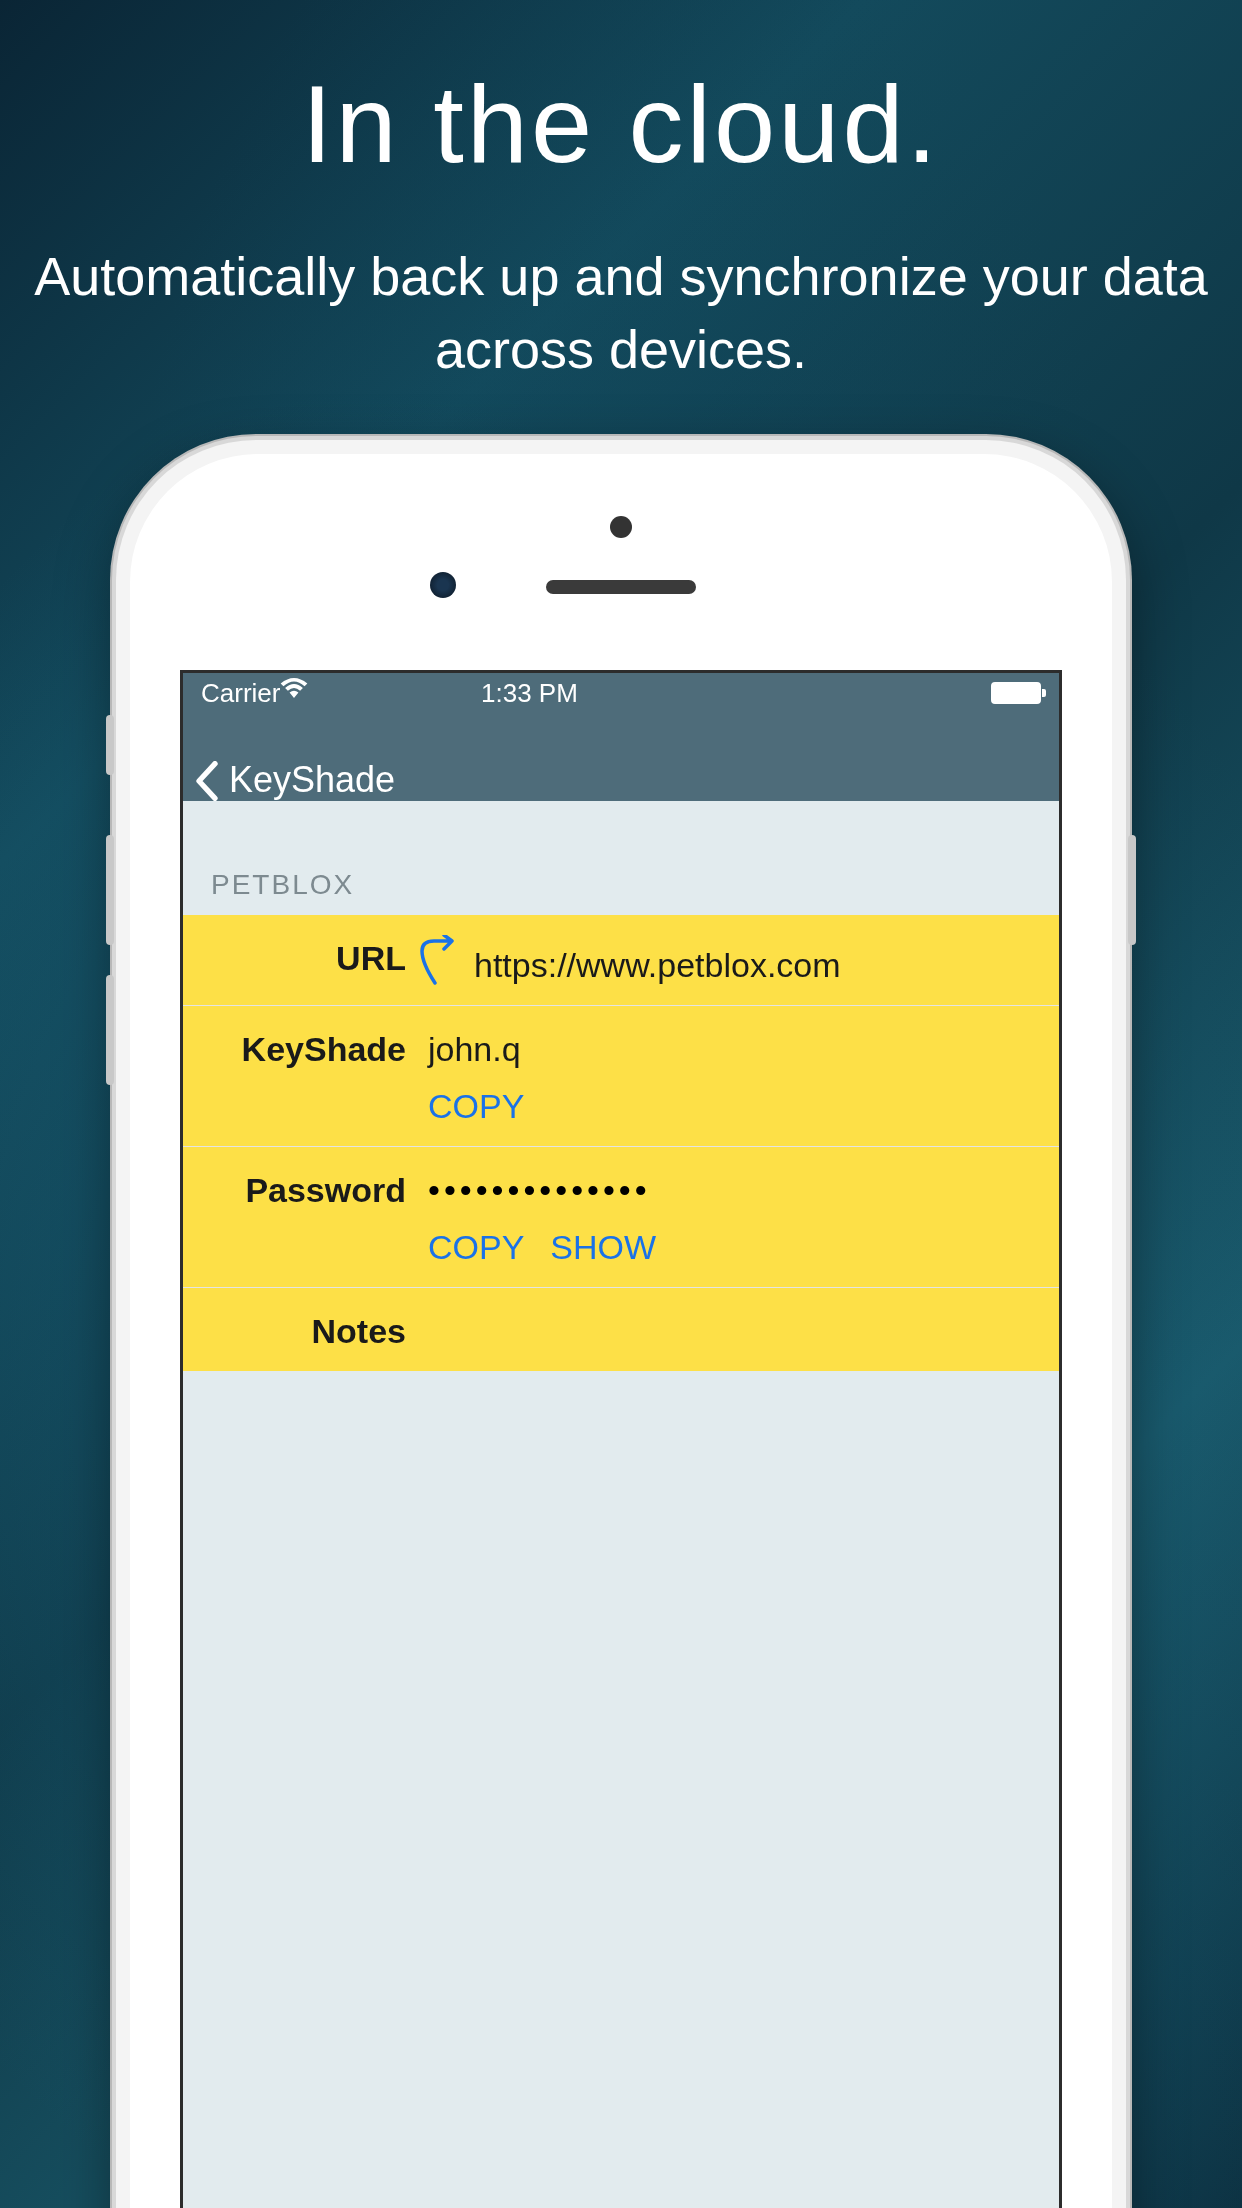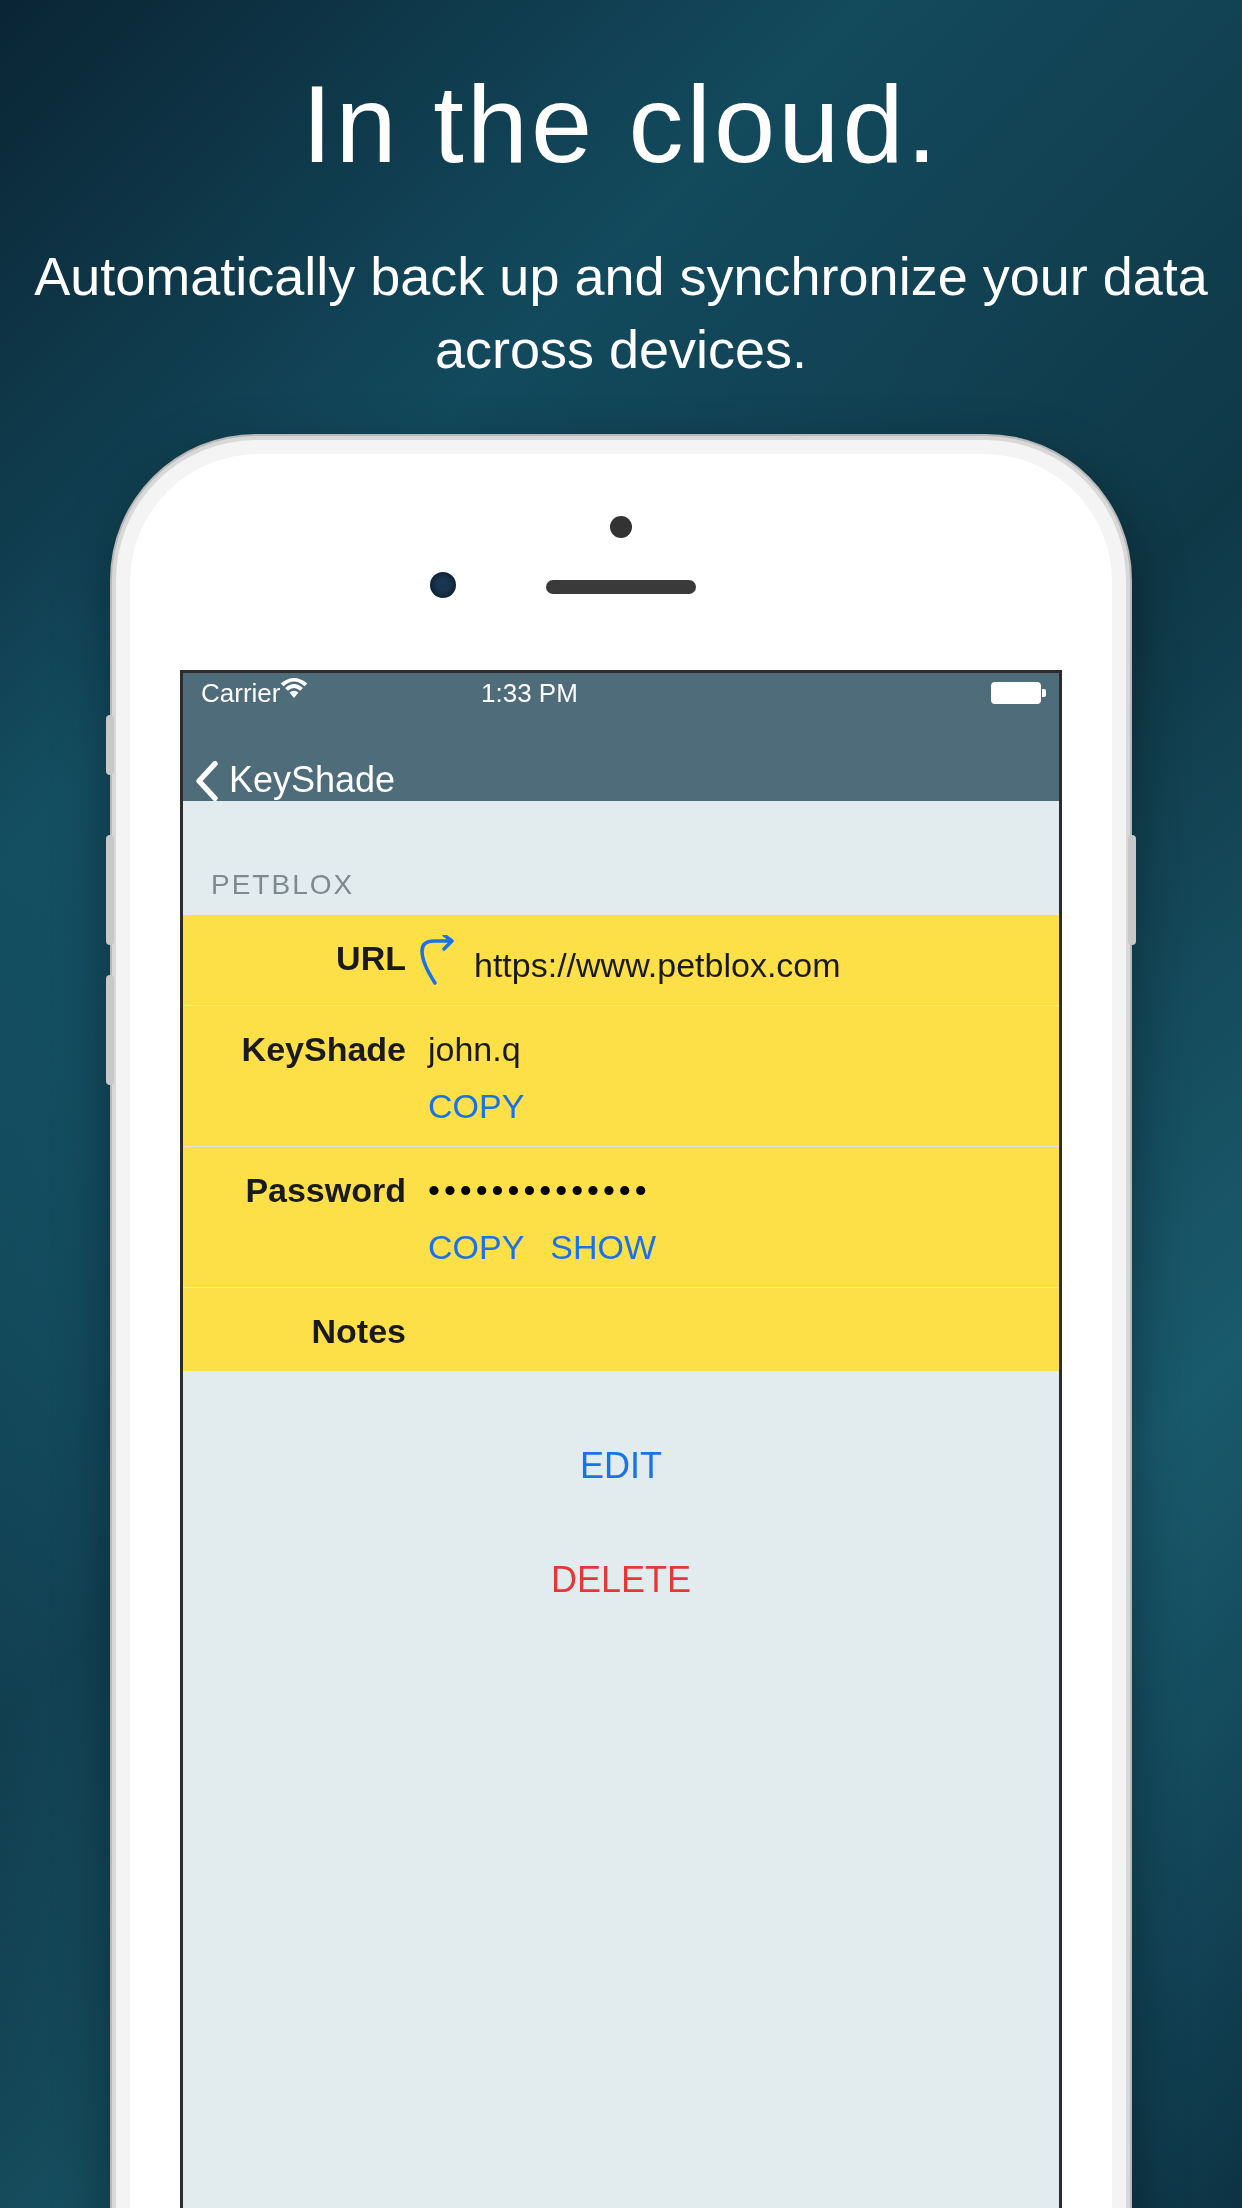--- a/index.html
+++ b/index.html
@@ -312,21 +312,17 @@
 
           <div class="row">
             <div class="row-label">Notes</div>
             <div class="row-value-col">
               <div class="row-value"></div>
             </div>
           </div>
 
         </div>
 
-        <div class="footer-actions">
-          <div class="footer-btn">EDIT</div>
-          <div class="footer-btn danger">DELETE</div>
-        </div>
 
       </div>
     </div>
   </div>
 </div>
 
 </body></html>

